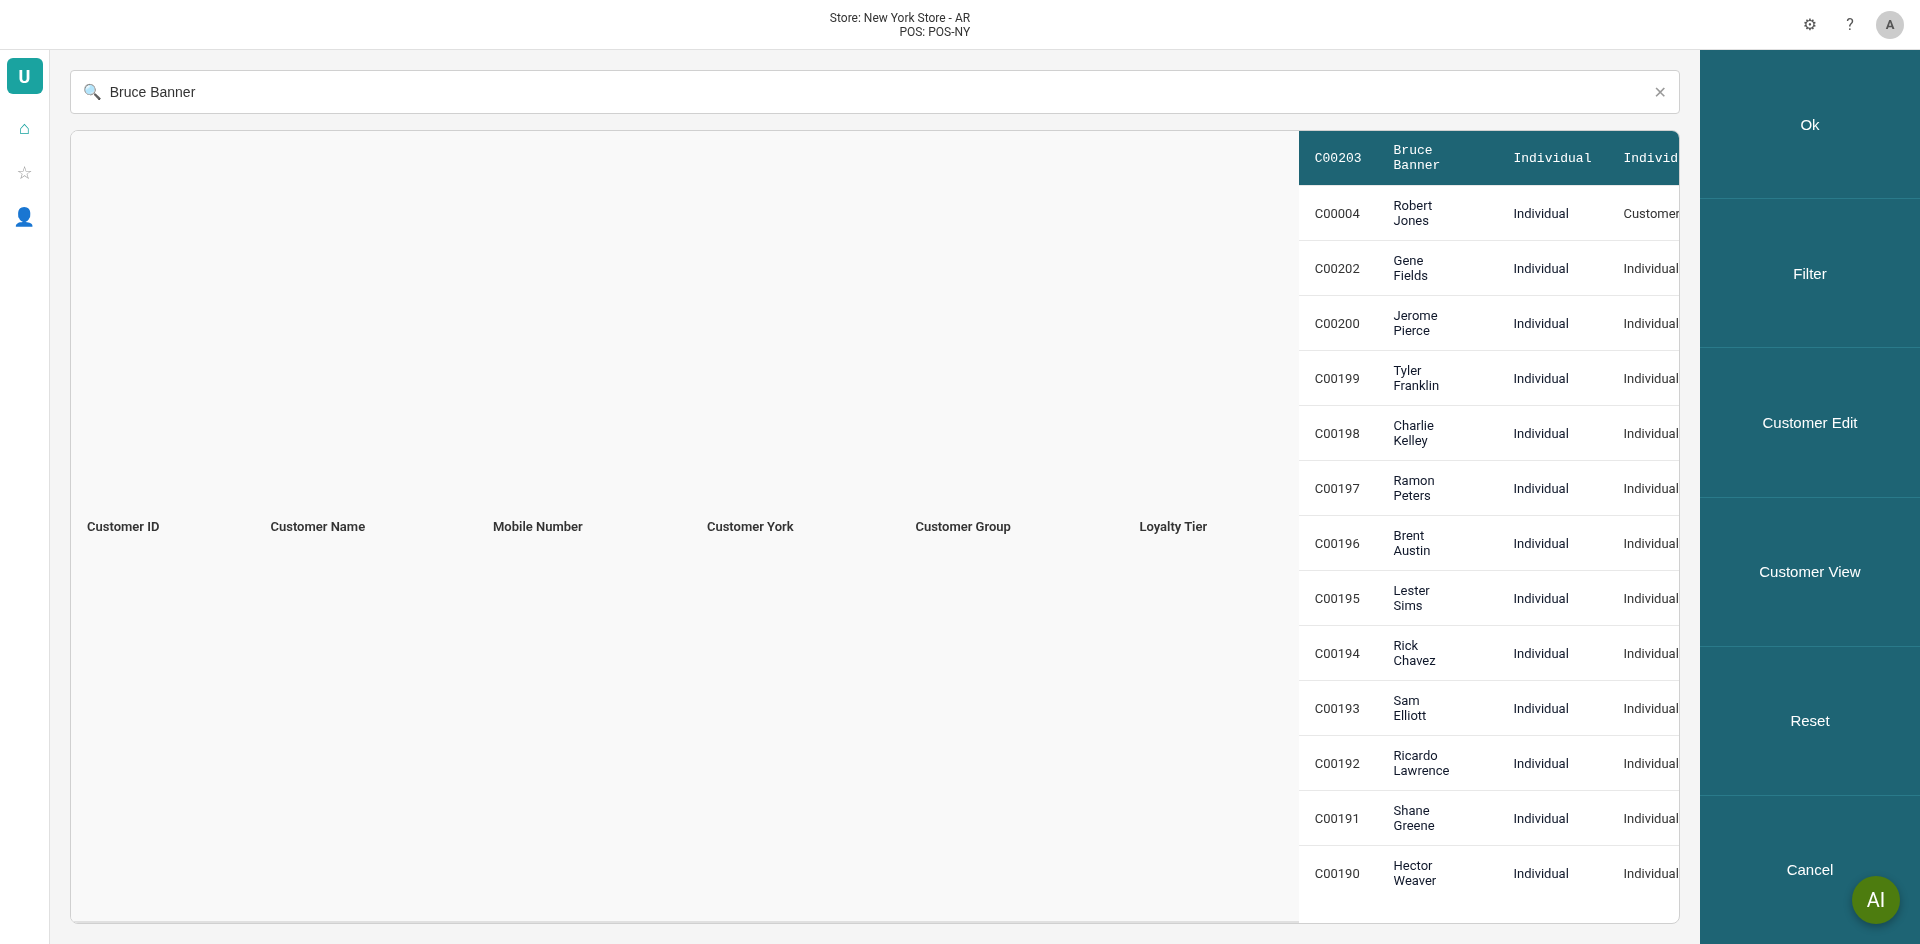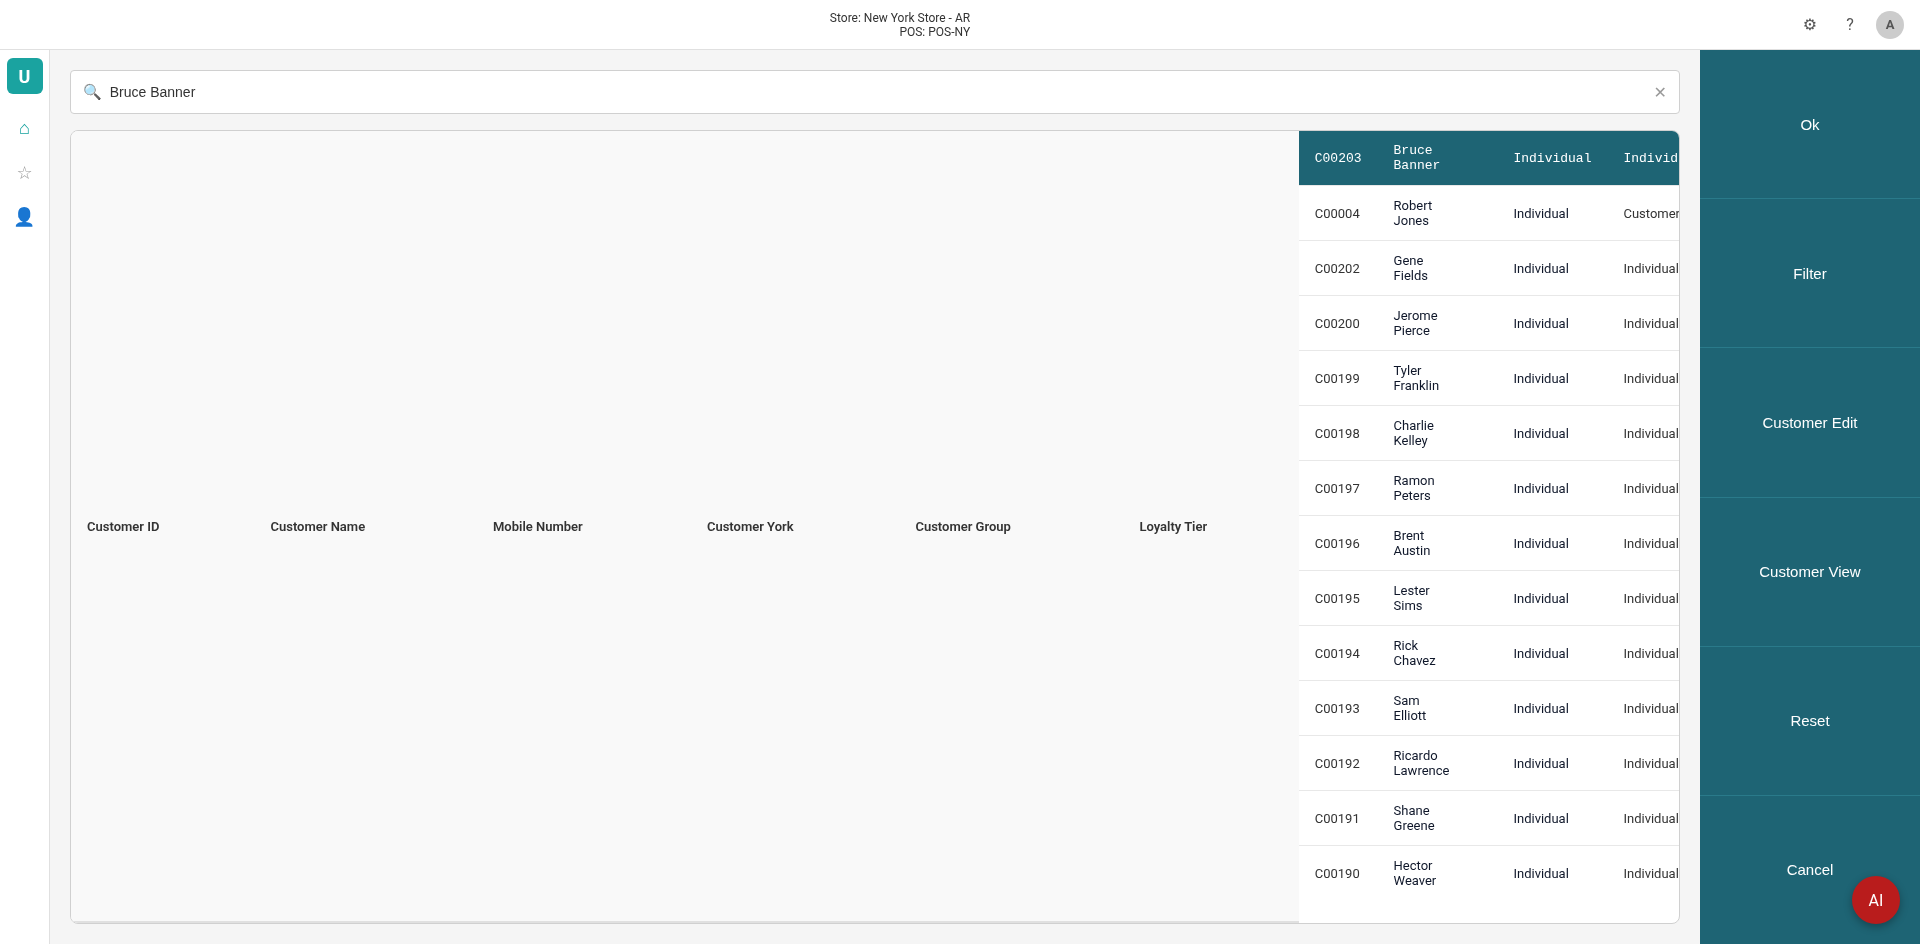--- a/index.html
+++ b/index.html
@@ -173,24 +173,24 @@
     }
     .right-panel-btn:last-child { border-bottom: none; }
 
     
     .fab {
       position: fixed;
       bottom: 20px;
       right: 20px;
       width: 48px; height: 48px;
       border-radius: 50%;
-      background: #b91c1c;
+      background: #4d7c0f;
       color: #fff;
       display: flex; align-items: center; justify-content: center;
-      font-size: 16px;
+      font-size: 20px;
       cursor: pointer;
       box-shadow: 0 3px 8px rgba(0,0,0,0.3);
       z-index: 100;
     }
 
     
     .table-body-wrapper {
       overflow-y: auto;
       max-height: calc(944px - 50px - 44px - 16px - 49px - 24px);
     }

